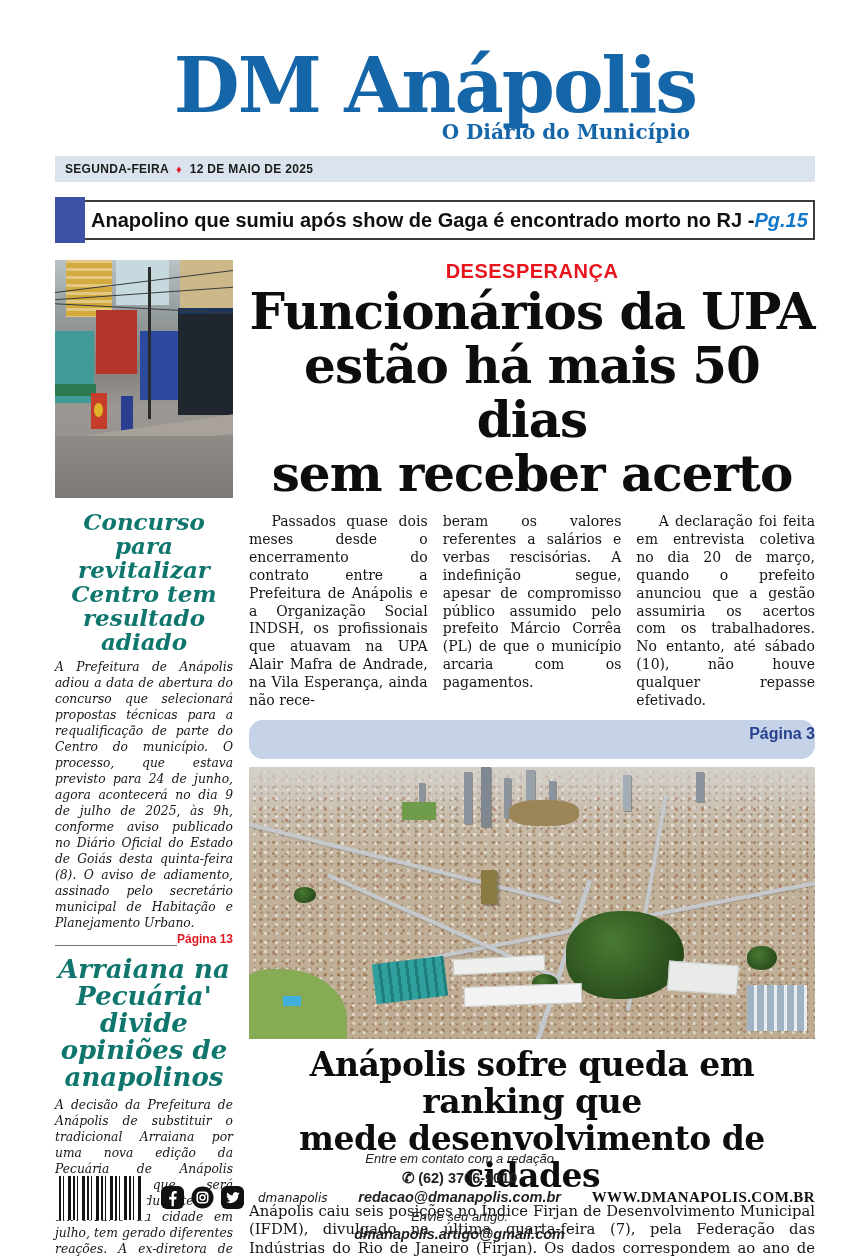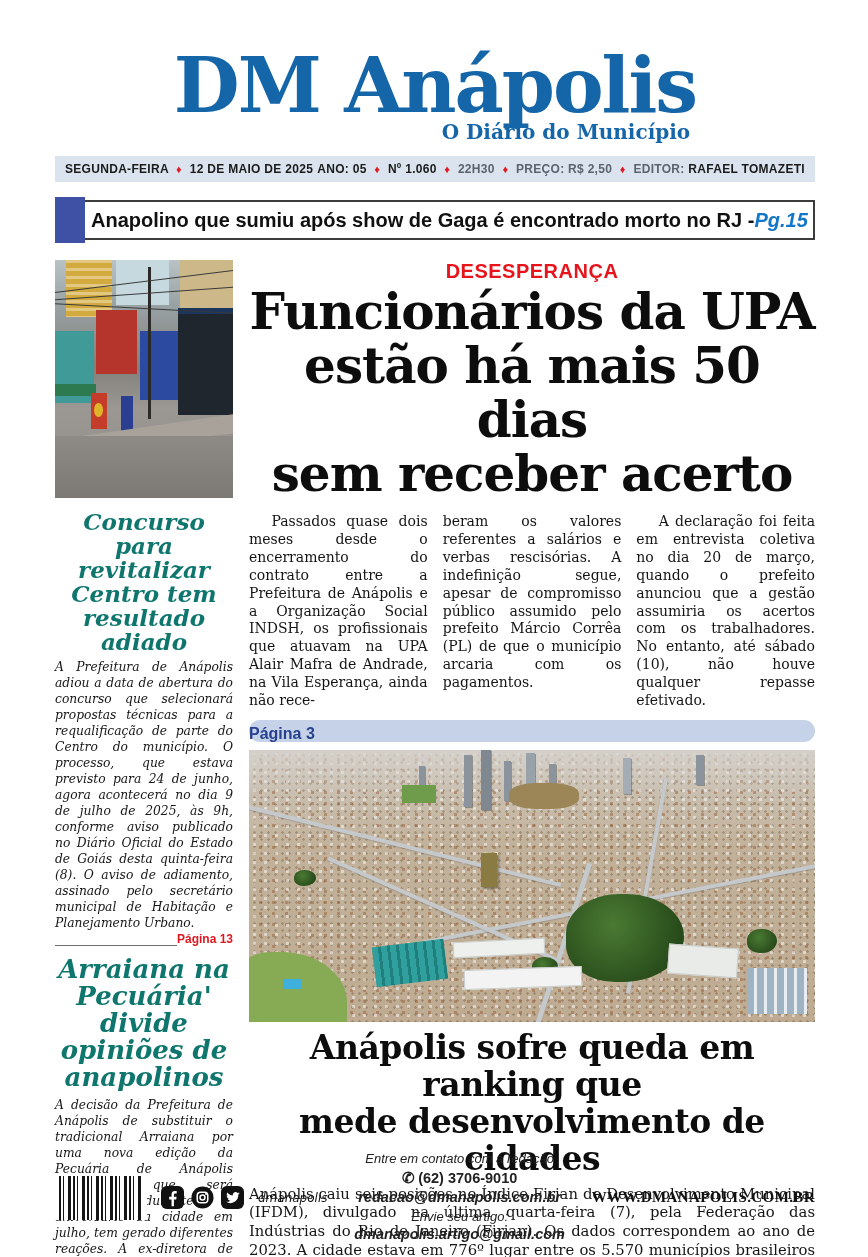--- a/index.html
+++ b/index.html
@@ -69,22 +69,22 @@
     font-family:"DejaVu Serif", serif; font-weight:bold; text-align:center;
     font-size:50px; line-height:1.08; color:#0d0d0d; letter-spacing:-1px; margin-top:2px;
   }
   .lead-cols { display:flex; column-gap:15px; margin-top:12px; }
   .lead-cols p {
     flex:1; font-family:"DejaVu Serif", serif; font-size:14px;
     line-height:1.28; text-align:justify; color:#141414;
   }
   .lead-cols p.indent { text-indent:1.6em; }
   .page-pill {
-    margin-top:10px; background:#c5d2e8; border-radius:14px; height:22px;
-    text-align:left; line-height:27px; color:#27418f; font-weight:bold; font-size:16px;
+    margin-top:10px; background:#c5d2e8; border-radius:14px; height:39px;
+    text-align:right; line-height:27px; color:#27418f; font-weight:bold; font-size:16px;
   }
   
   .photo-aerial {
     margin-top:8px; height:272px; position:relative; overflow:hidden;
     background-color:#c2b29b;
     background-image:
       radial-gradient(rgba(255,255,255,.5) 1.5px, transparent 2px),
       radial-gradient(rgba(146,84,41,.45) 1.5px, transparent 2px),
       radial-gradient(rgba(90,60,30,.3) 1px, transparent 1.5px),
       linear-gradient(180deg,#cfc9c0 0%,#c2b29b 35%,#beab92 100%);
@@ -136,32 +136,20 @@
       <div class="logo">DM Anápolis</div>
       <div class="subtitle">O Diário do Município</div>
     </div>
   </div>
 
   <div class="dateline">
     <span class="grp">
       <span>SEGUNDA-FEIRA</span>
       <span class="diamond">♦</span>
       <span>12 DE MAIO DE 2025</span>
-    </span>
-    <span class="grp">
-      <span>ANO: 05</span>
-      <span class="diamond">♦</span>
-      <span>Nº 1.060</span>
-      <span class="diamond">♦</span>
-      <span class="dim">22H30</span>
-      <span class="diamond">♦</span>
-      <span class="dim">PREÇO: R$ 2,50</span>
-      <span class="diamond">♦</span>
-      <span class="dim">EDITOR:</span>
-      <span>RAFAEL TOMAZETI</span>
     </span>
   </div>
 
   <div class="banner">
     <div class="banner-square"></div>
     <span>Anapolino que sumiu após show de Gaga é encontrado morto no RJ -</span>
     <span class="pgref">Pg.15</span>
   </div>
 
   <div class="grid">

